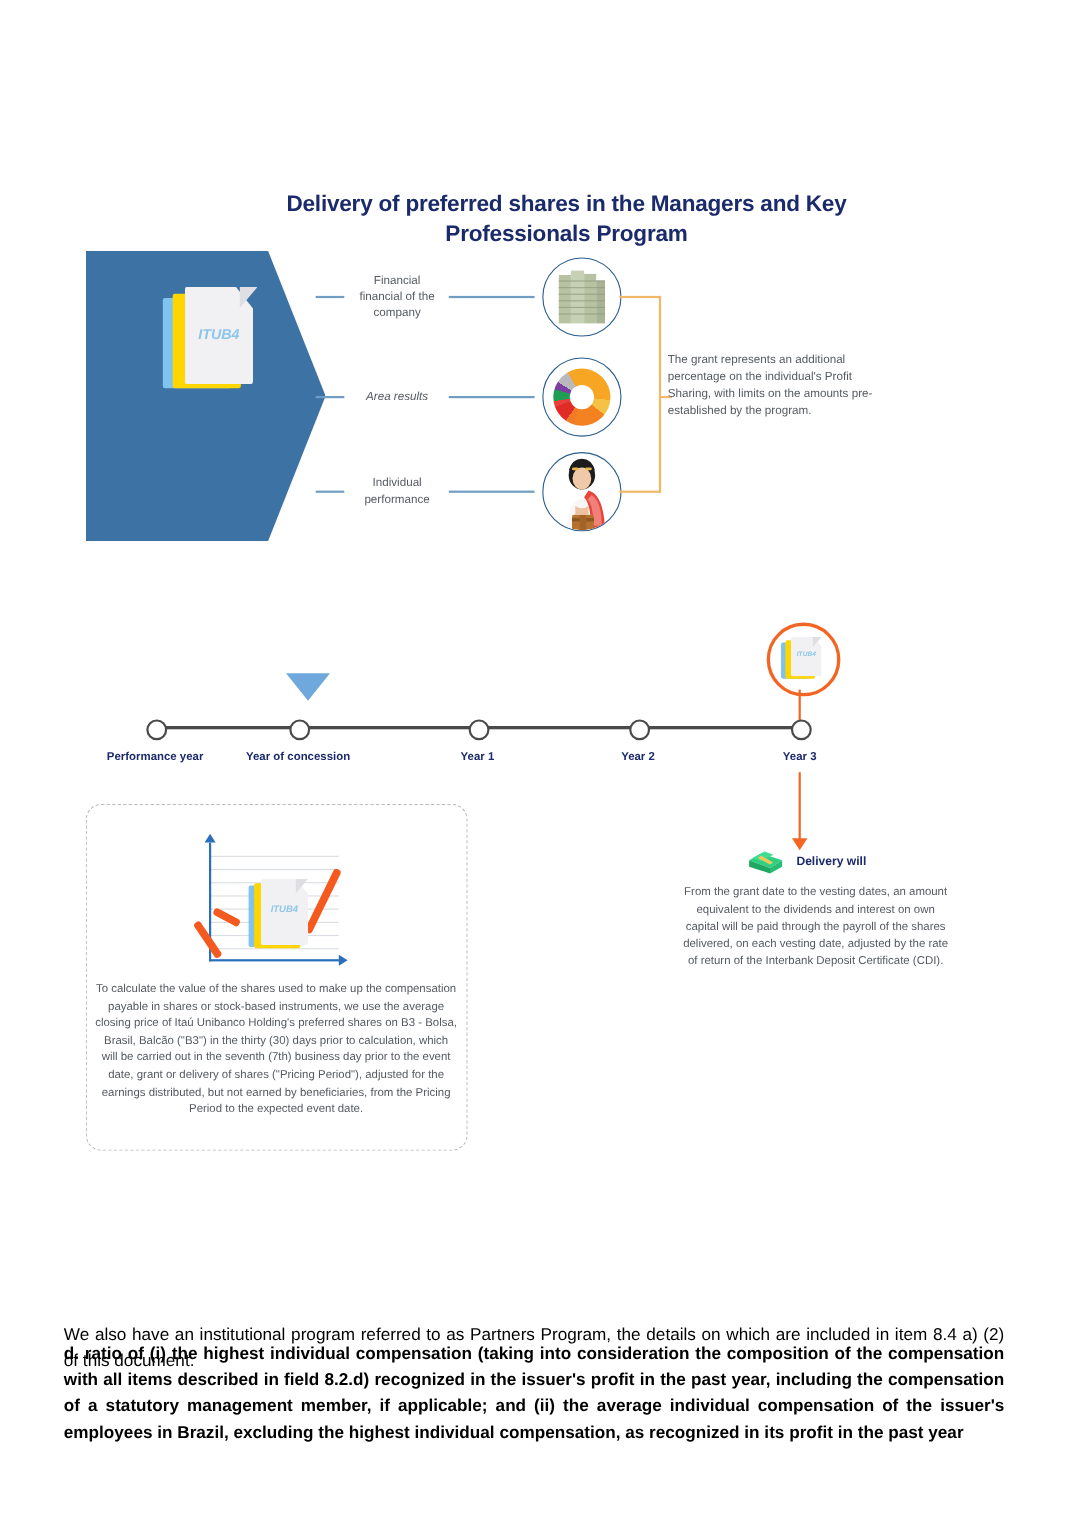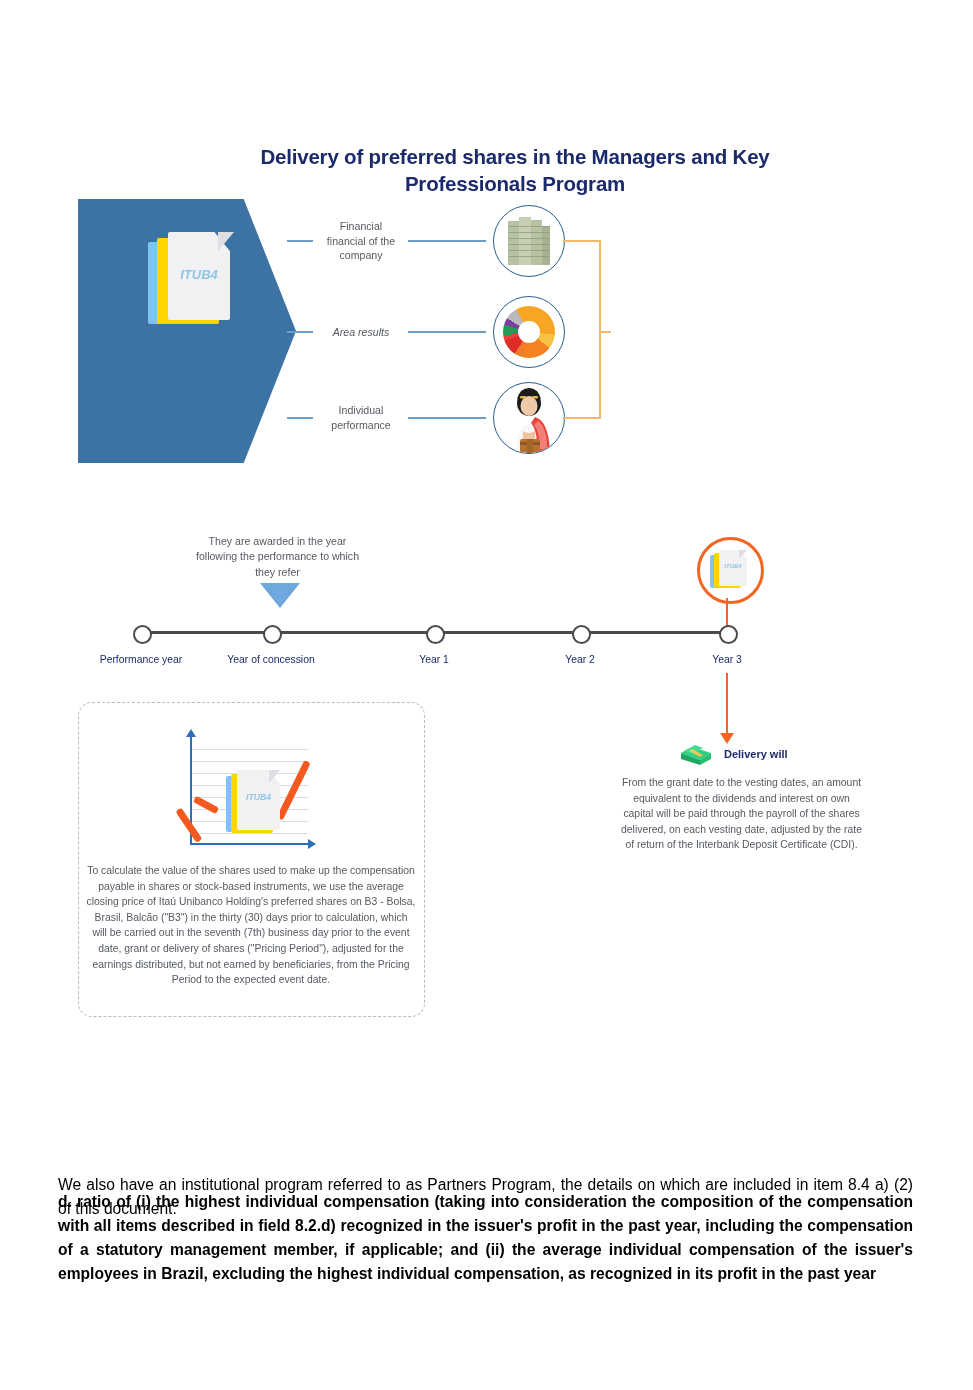--- a/index.html
+++ b/index.html
@@ -7,21 +7,21 @@
     padding: 0;
     background: #ffffff;
   }
   body {
     width: 973px;
     height: 1390px;
     position: relative;
     font-family: "Liberation Sans", sans-serif;
     overflow: hidden;
   }
-  .page { position: relative; width: 973px; height: 1254px; }
+  .page { position: relative; width: 973px; height: 1254px; margin-top: 29px; }
 
   
   .info-title {
     position: absolute;
     left: 230px; top: 143px; width: 570px;
     text-align: center;
     font-size: 20.5px;
     font-weight: bold;
     color: #1b2a6b;
     line-height: 1.33;
@@ -151,21 +151,21 @@
   }
   .tl-node {
     position: absolute;
     width: 15px; height: 15px; border-radius: 50%;
     background: #ffffff; border: 2.3px solid #4a4a4a;
     top: 625px;
   }
   .tl-label {
     position: absolute;
     text-align: center;
-    color: #1b2a6b; font-size: 10.4px; font-weight: normal; line-height: 1.3;
+    color: #1b2a6b; font-size: 10.4px; font-weight: bold; line-height: 1.3;
     top: 653px; width: 120px;
   }
   .tri-down {
     position: absolute;
     left: 260px; top: 583px;
     width: 0; height: 0;
     border-left: 20px solid transparent;
     border-right: 20px solid transparent;
     border-top: 25px solid #6fa8dc;
   }
@@ -345,22 +345,22 @@
       <rect x="33" y="56" width="6" height="14" fill="#a3642a"></rect>
       <path d="M29 48 q6 4 12 0 l0 8 l-12 0 z" fill="#eec2a0"></path>
     </svg>
   </div>
 
   <div class="bracket-h" style="left:563px; top:240px; width:38px;"></div>
   <div class="bracket-h" style="left:563px; top:417px; width:38px;"></div>
   <div class="bracket-v" style="left:599px; top:240px; height:179px;"></div>
   <div class="bracket-h" style="left:599px; top:331px; width:12px;"></div>
 
-
-  <div class="tl-note" style="left:190px; top:534px; width:175px;">They are awarded in the year following the performance to which they refer</div>
+  <div class="grant-text">The grant represents an additional percentage on the individual's Profit Sharing, with limits on the amounts pre-established by the program.</div>
+
   <div class="tri-down"></div>
 
 
   <div class="orange-ring"></div>
   <div class="doc-icon" id="doc-y3">
     <div class="doc-layer doc-back"></div>
     <div class="doc-layer doc-mid"></div>
     <div class="doc-layer doc-front"></div>
     <div class="doc-fold"></div>
     <div class="doc-label">ITUB4</div>

